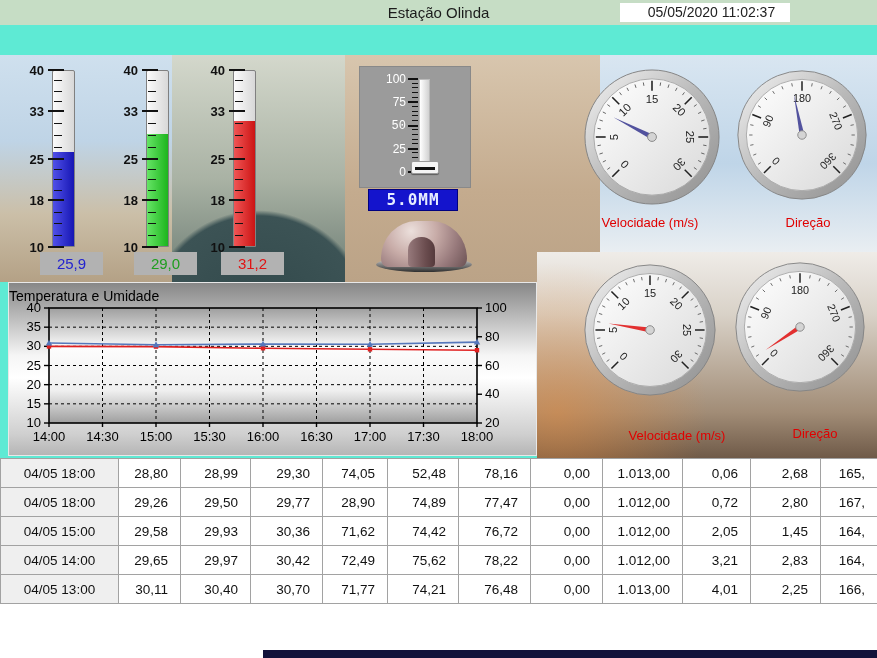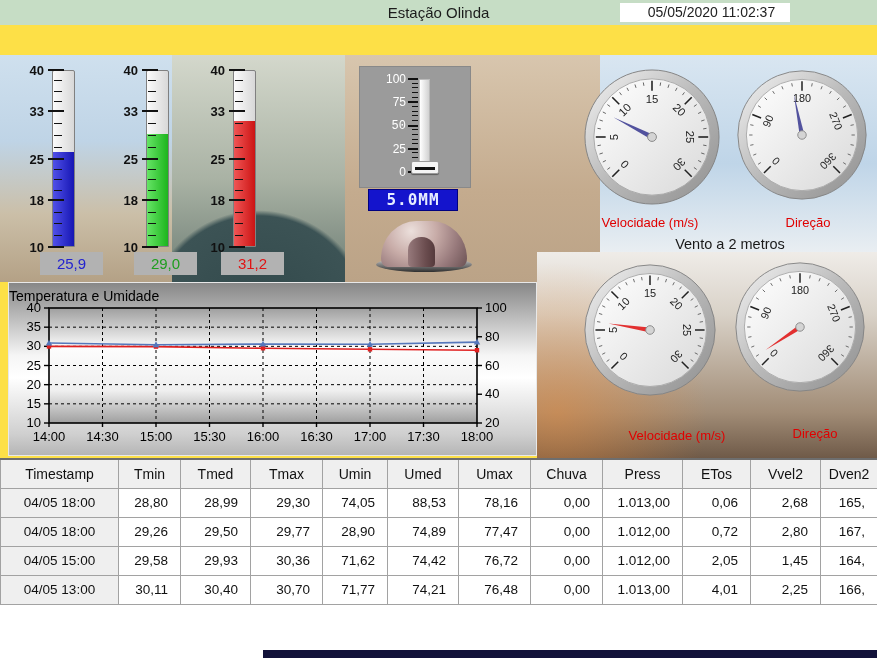--- a/index.html
+++ b/index.html
@@ -1,17 +1,17 @@
 <!DOCTYPE html>
 <html><head>
 <meta charset="utf-8">
 <style>
   * { margin:0; padding:0; box-sizing:border-box; }
   body { background:#ffffff; font-family:"Liberation Sans", sans-serif; }
-  #root { position:relative; width:877px; height:658px; overflow:hidden; background:#fde047; }
+  #root { position:relative; width:877px; height:658px; overflow:hidden; background:#5eead4; }
 
   
   .header-bar { position:absolute; left:0; top:0; width:877px; height:25px; background:#c6ddc5; }
   .header-title { position:absolute; left:0; top:4px; width:877px; text-align:center; font-size:15px; color:#1c1c1c; }
   .datetime-box { position:absolute; left:620px; top:3px; width:170px; height:19px; background:#ffffff;
                   text-align:center; font-size:14px; color:#222; line-height:19px;padding-left:13px; }
 
   
   .label-row { position:absolute; left:0; top:25px; width:877px; height:30px; background:#ffffff; }
   .sec-label { position:absolute; top:9px; font-size:13px; color:#2a2a2a; white-space:nowrap; }
@@ -333,21 +333,20 @@
         <text x="0" y="0" transform="translate(96.9 96.9) rotate(135.0)" font-size="11.5" fill="#222" text-anchor="middle" dominant-baseline="middle" font-family="Liberation Sans, sans-serif">360</text>
         <g transform="rotate(-11.3 70 70)">
           <polygon points="70,26 72.6,72 67.4,72" fill="#52529e"></polygon>
         </g>
         <circle cx="70" cy="70" r="4.5" fill="#d4d4d4" stroke="#8a8a8a"></circle>
       </svg>
     </div>
   <div class="gauge-caption" style="left:570px; top:215px; width:160px;">Velocidade (m/s)</div>
   <div class="gauge-caption" style="left:748px; top:215px; width:120px;">Direção</div>
 
-  <div class="vento2-label">Vento a 2 metros</div>
 
   <div class="gauge" style="left:583px; top:263px; width:134px; height:134px;">
       <svg viewBox="0 0 140 140" xmlns="http://www.w3.org/2000/svg">
         <defs>
           <linearGradient id="rimv2_vel" x1="0" y1="0" x2="1" y2="1">
             <stop offset="0" stop-color="#f4f4f4"></stop>
             <stop offset=".5" stop-color="#b9b9b9"></stop>
             <stop offset="1" stop-color="#8f8f8f"></stop>
           </linearGradient>
           <linearGradient id="facev2_vel" x1="0" y1="0" x2="1" y2="1">
@@ -547,41 +546,27 @@
           <col style="width:65px">
           <col style="width:71px">
           <col style="width:72px">
           <col style="width:72px">
           <col style="width:80px">
           <col style="width:68px">
           <col style="width:70px">
           <col style="width:57px">
         </colgroup>
         <tbody>
-          <tr class="hdr">
-            <th>Timestamp</th>
-            <th>Tmin</th>
-            <th>Tmed</th>
-            <th>Tmax</th>
-            <th>Umin</th>
-            <th>Umed</th>
-            <th>Umax</th>
-            <th>Chuva</th>
-            <th>Press</th>
-            <th>ETos</th>
-            <th>Vvel2</th>
-            <th>Dven2</th>
-          </tr>
           <tr>
             <td class="ts">04/05 18:00</td>
             <td class="">28,80</td>
             <td class="">28,99</td>
             <td class="">29,30</td>
             <td class="">74,05</td>
-            <td class="">88,53</td>
+            <td class="">52,48</td>
             <td class="">78,16</td>
             <td class="">0,00</td>
             <td class="">1.013,00</td>
             <td class="">0,06</td>
             <td class="">2,68</td>
             <td class="">165,</td>
           </tr>
           <tr>
             <td class="ts">04/05 18:00</td>
             <td class="">29,26</td>
@@ -604,20 +589,34 @@
             <td class="">71,62</td>
             <td class="">74,42</td>
             <td class="">76,72</td>
             <td class="">0,00</td>
             <td class="">1.012,00</td>
             <td class="">2,05</td>
             <td class="">1,45</td>
             <td class="">164,</td>
           </tr>
           <tr>
+            <td class="ts">04/05 14:00</td>
+            <td class="">29,65</td>
+            <td class="">29,97</td>
+            <td class="">30,42</td>
+            <td class="">72,49</td>
+            <td class="">75,62</td>
+            <td class="">78,22</td>
+            <td class="">0,00</td>
+            <td class="">1.012,00</td>
+            <td class="">3,21</td>
+            <td class="">2,83</td>
+            <td class="">164,</td>
+          </tr>
+          <tr>
             <td class="ts">04/05 13:00</td>
             <td class="">30,11</td>
             <td class="">30,40</td>
             <td class="">30,70</td>
             <td class="">71,77</td>
             <td class="">74,21</td>
             <td class="">76,48</td>
             <td class="">0,00</td>
             <td class="">1.013,00</td>
             <td class="">4,01</td>

